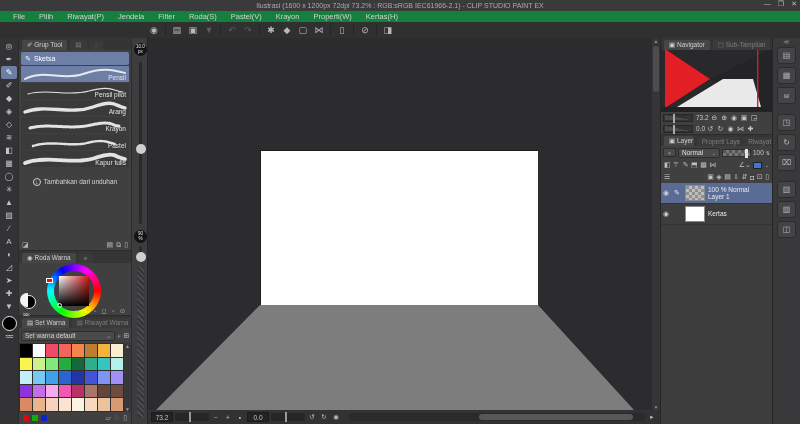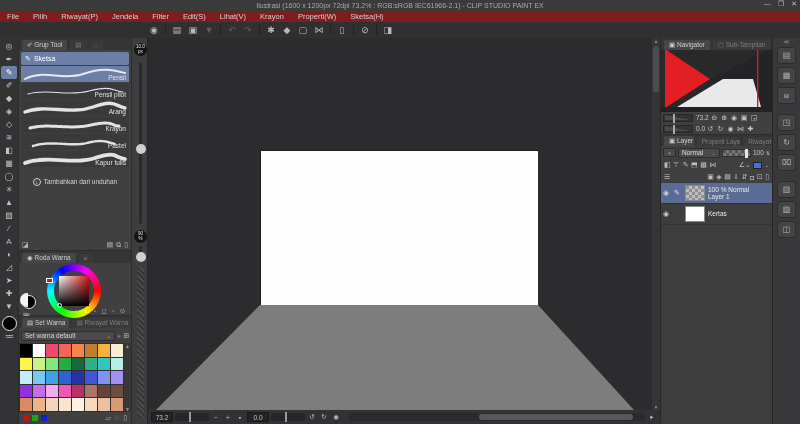--- a/index.html
+++ b/index.html
@@ -4,22 +4,22 @@
 <style>
   * { margin:0; padding:0; box-sizing:border-box; }
   html,body { background:#222; }
   .app{ position:relative; width:800px; height:424px; overflow:hidden;
         font-family:"Liberation Sans", sans-serif; color:#c8c8c8; background:#3c3c3c;
         -webkit-font-smoothing:antialiased; }
   
   .titlebar{ position:absolute; left:0; top:0; width:800px; height:11px; background:#3a3a3a;
              display:flex; align-items:center; justify-content:center; font-size:7px; color:#a9a9a9;}
   .wincontrols{ position:absolute; right:3px; top:0; display:flex; gap:7px; font-size:7px; color:#bbb;}
-  .menubar{ position:absolute; left:0; top:11px; width:800px; height:11px; background:#7f1d1d;
-            display:flex; align-items:center; gap:0; font-size:7.5px; color:#d2d2d2; padding-left:0;}
+  .menubar{ position:absolute; left:0; top:11px; width:800px; height:11px; background:#15803d;
+            display:flex; align-items:center; gap:0; font-size:7.5px; color:#d2d2d2; padding-left:6px;}
   .menubar span{ padding:0 7px; }
   .toolbar{ position:absolute; left:0; top:22px; width:800px; height:16px; background:#303030;
             display:flex; align-items:center; font-size:9px; color:#b9b9b9; padding-left:146px;}
   .tbtn{ width:14px; height:12px; display:flex; align-items:center; justify-content:center; margin:0 1px;}
   .tbtn.dis{ color:#5d5d5d; }
   .tsep{ width:1px; height:10px; background:#232323; margin:0 3px; }
   
   .main{ position:absolute; left:0; top:38px; width:800px; height:386px; display:flex; }
   
   .toolstrip{ width:18px; background:#333335; display:flex; flex-direction:column; align-items:center; padding-top:2px;}
@@ -158,25 +158,25 @@
       <span>✕</span>
     </span>
   </div>
 
   <div class="menubar" id="menubar">
       <span>File</span>
       <span>Pilih</span>
       <span>Riwayat(P)</span>
       <span>Jendela</span>
       <span>Filter</span>
-      <span>Edit(S)</span>
-      <span>Lihat(V)</span>
+      <span>Roda(S)</span>
+      <span>Pastel(V)</span>
       <span>Krayon</span>
       <span>Properti(W)</span>
-      <span>Sketsa(H)</span>
+      <span>Kertas(H)</span>
     </div>
 
   <div class="toolbar" id="cmdbar">
       <span class="tbtn">◉</span>
       <span class="tsep"></span>
       <span class="tbtn">▤</span>
       <span class="tbtn">▣</span>
       <span class="tbtn dis">▼</span>
       <span class="tsep"></span>
       <span class="tbtn dis">↶</span>

